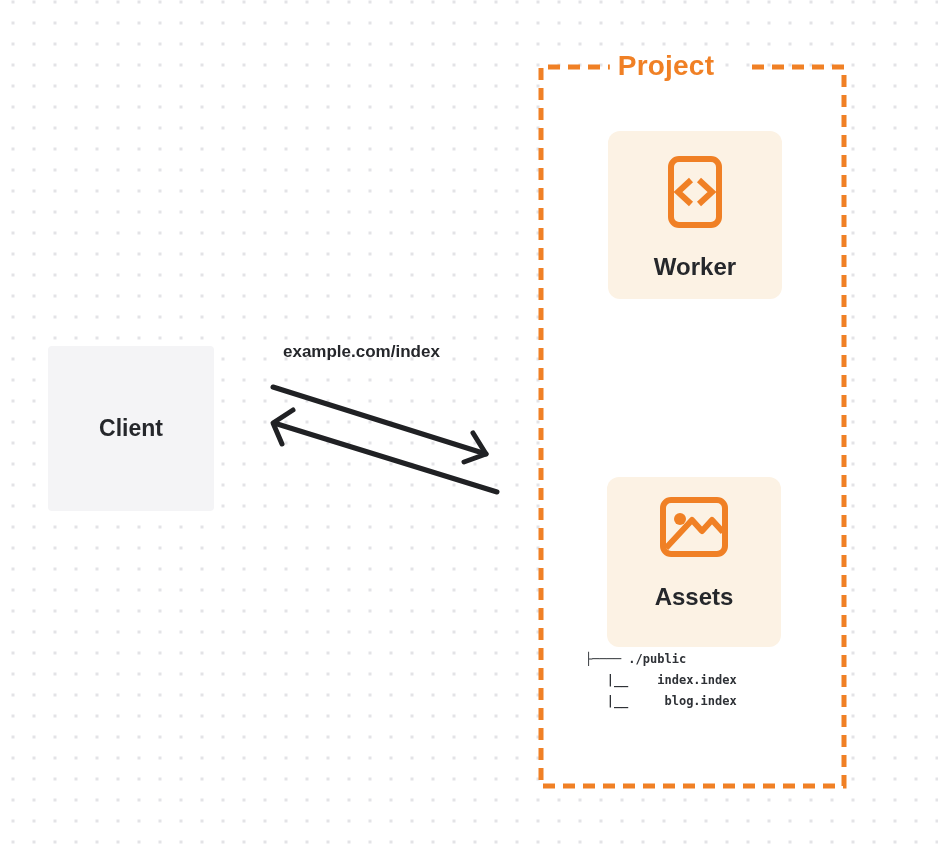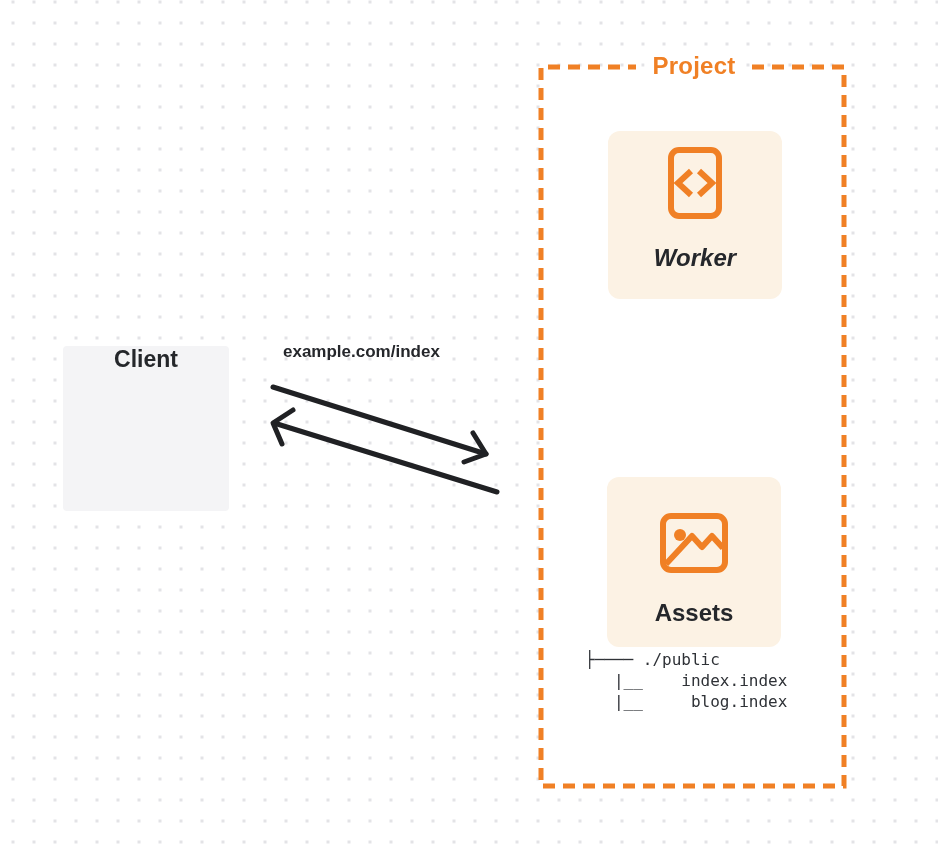--- a/index.html
+++ b/index.html
@@ -31,65 +31,65 @@
     position:absolute;
     left:541px;top:67px;width:303px;height:719px;
     background:#ffffff;
   }
   .overlay{
     position:absolute;left:0;top:0;width:938px;height:860px;
     pointer-events:none;
   }
   .project-label{
     position:absolute;
-    left:694px;top:66px;
+    left:666px;top:66px;
     transform:translate(-50%,-50%);
-    font-size:24px;font-weight:700;
+    font-size:28px;font-weight:700;
     color:var(--accent);
     background:#ffffff;
     padding:0 8px;
     letter-spacing:.2px;
     white-space:nowrap;
   }
   .client-box{
     position:absolute;
-    left:63px;top:346px;width:166px;height:165px;
+    left:48px;top:346px;width:166px;height:165px;
     background:var(--client-bg);
     border-radius:4px;
-    display:flex;justify-content:center;
+    display:flex;align-items:center;justify-content:center;
   }
   .client-box .box-label{
     font-size:23px;font-weight:700;color:var(--ink);
   }
   .url-label{
     position:absolute;
     left:283px;top:342px;
     font-size:17px;font-weight:700;color:var(--ink);
     white-space:nowrap;
   }
   .card{
     position:absolute;
     width:174px;
     background:var(--card-bg);
     border-radius:12px;
     display:flex;flex-direction:column;align-items:center;
   }
   .card .box-label{
     font-size:24px;font-weight:700;color:var(--ink);
   }
-  .card-worker{left:608px;top:131px;height:168px;padding-top:16px;font-style:italic;}
+  .card-worker{left:608px;top:131px;height:168px;padding-top:25px;}
   .card-worker .box-label{margin-top:25px;}
-  .card-assets{left:607px;top:477px;height:170px;padding-top:36px;}
+  .card-assets{left:607px;top:477px;height:170px;padding-top:20px;}
   .card-assets .box-label{margin-top:26px;}
   .icon-svg{display:block;}
   .tree{
     position:absolute;
     left:585px;top:649px;
     font-family:"DejaVu Sans Mono", monospace;
-    font-size:16px;line-height:21px;font-weight:400;
+    font-size:12px;line-height:21px;font-weight:700;
     color:var(--tree-ink);
     white-space:pre;
   }
   .tree div{white-space:pre;}
 </style>
 </head>
 <body>
 
 <div class="canvas">
 

